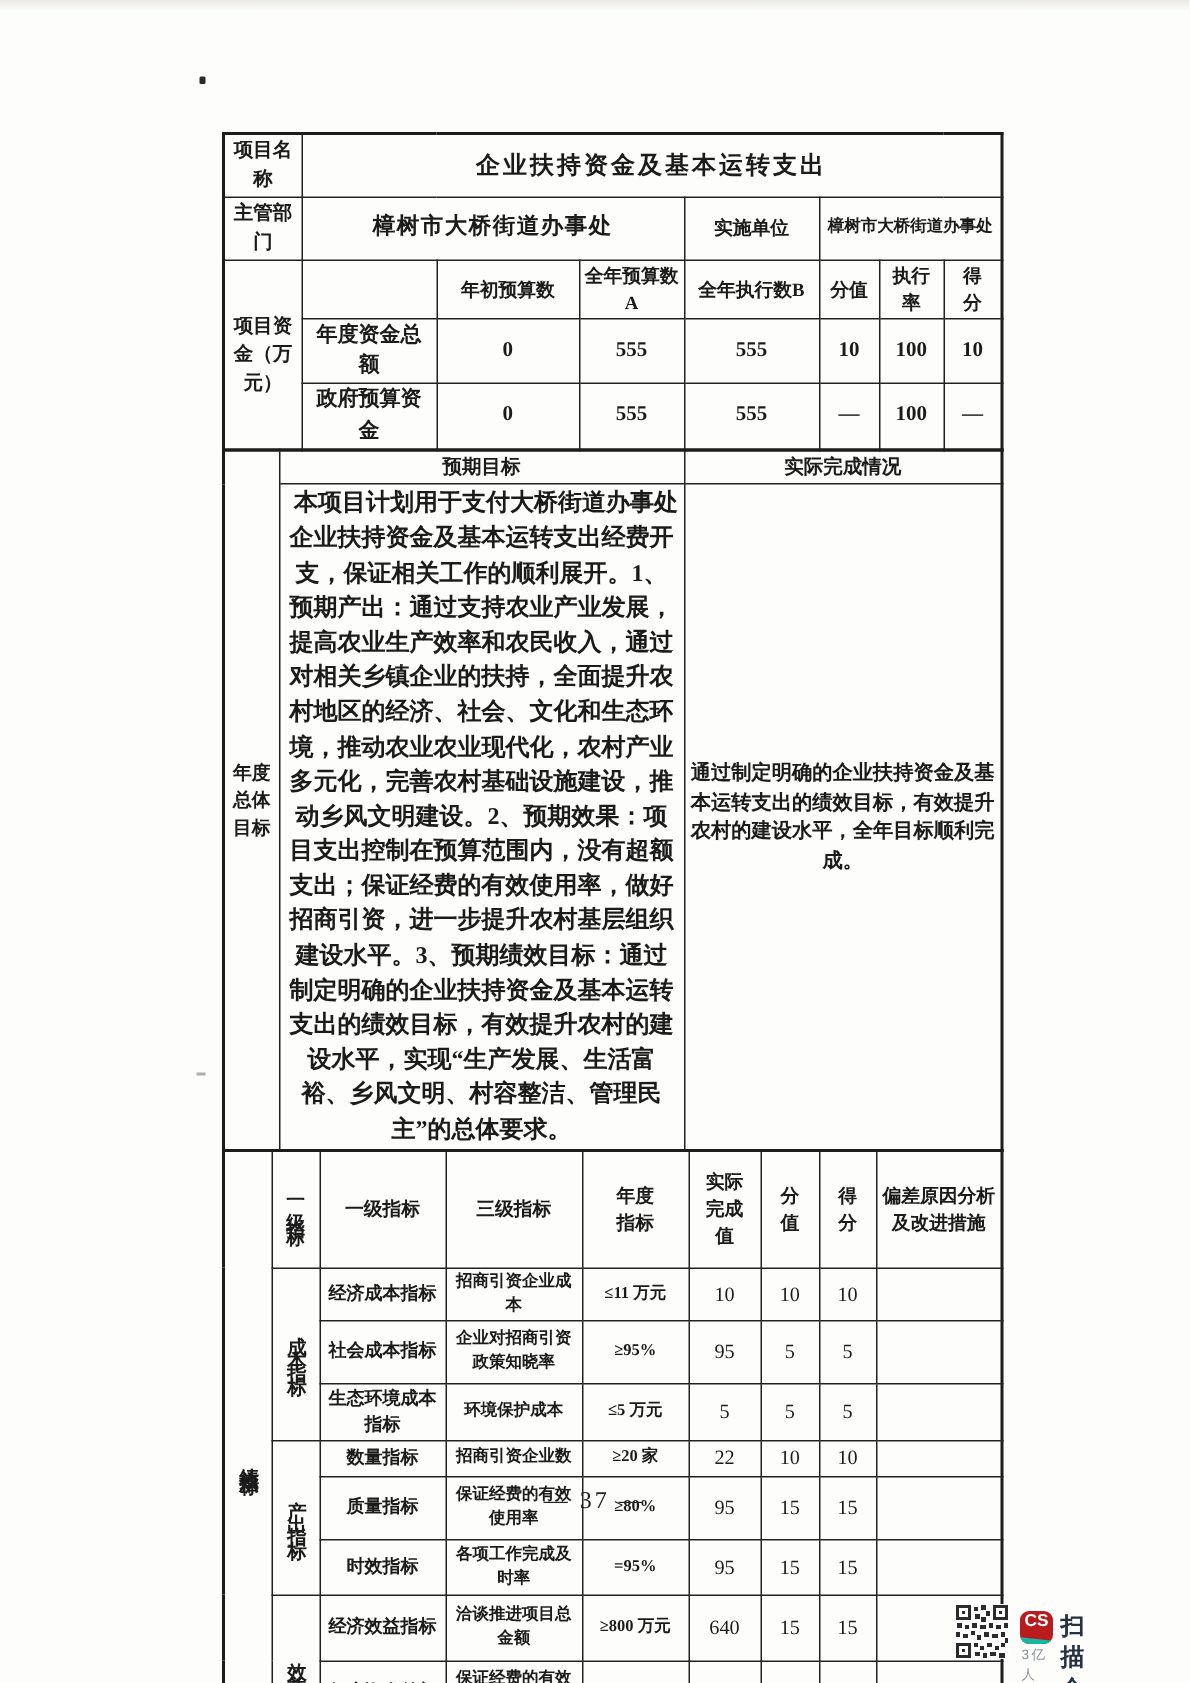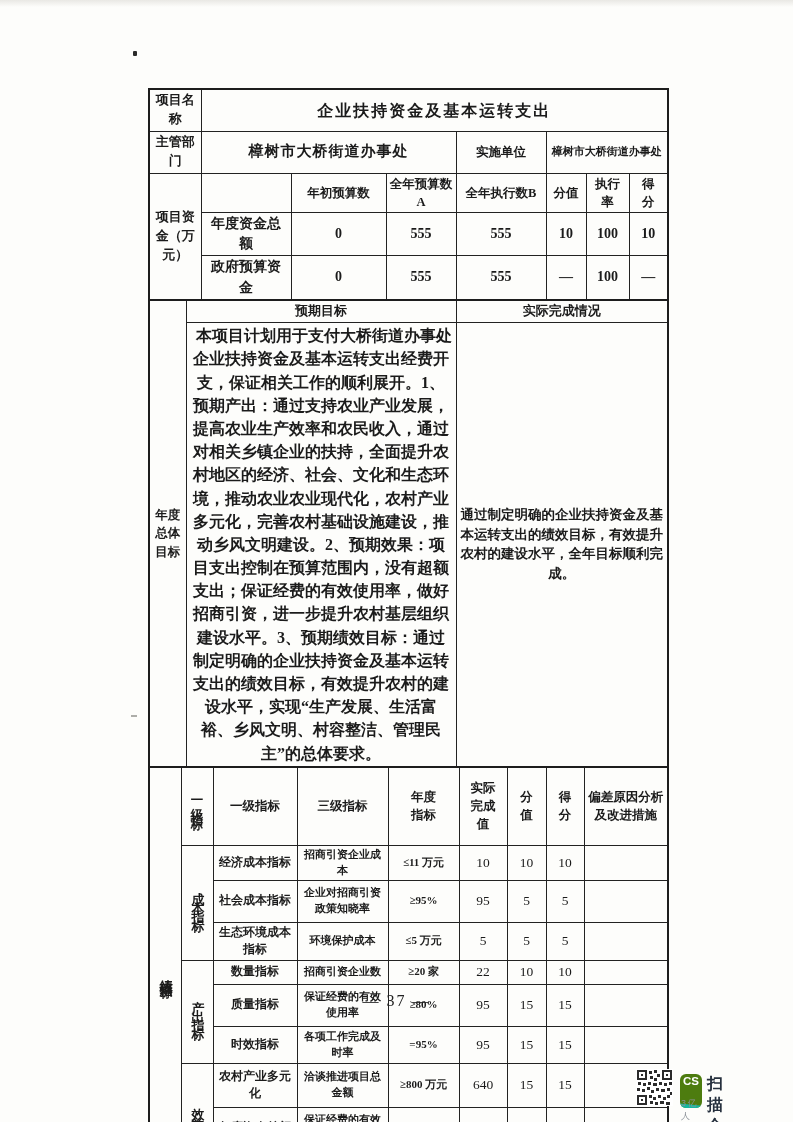--- a/index.html
+++ b/index.html
@@ -46,22 +46,22 @@
   .l2cell{font-weight:700;font-size:12px;}
   .l3cell{font-weight:700;font-size:11px;text-align:left;padding-left:6px;line-height:1.6;}
   .target{font-weight:700;font-size:11px;}
   .val{font-weight:400;font-size:13.5px;}
 
   .pageno{position:absolute;left:0;right:0;top:992px;text-align:center;
     font-size:16px;font-weight:500;letter-spacing:2px;color:#222;}
 
   .wm{position:absolute;left:0;top:0;}
   .qr{position:absolute;left:636px;top:1069px;width:37px;height:37px;}
-  .cs-badge{position:absolute;left:680px;top:1074px;width:22px;height:34px;border-radius:6px;
-    background:#4d7c0f;overflow:hidden;}
+  .cs-badge{position:absolute;left:680px;top:1074px;width:22px;height:22px;border-radius:6px;
+    background:#b91c1c;overflow:hidden;}
   .cs-badge span{position:absolute;left:0;top:1px;width:100%;text-align:center;
     color:#fff;font-weight:700;font-size:11.5px;font-family:"Liberation Sans",sans-serif;}
   .cs-badge i{position:absolute;left:0;bottom:0;width:100%;height:5px;background:#17b7a0;
     clip-path:polygon(0 10%,100% 55%,100% 100%,0 100%);}
   .wm-name{position:absolute;left:707px;top:1074px;font-family:"Liberation Sans",sans-serif;
     font-weight:700;font-size:16px;color:#26303e;letter-spacing:1px;}
   .wm-tag{position:absolute;left:681px;top:1097px;font-family:"Liberation Sans",sans-serif;
     font-size:9px;color:#8b9198;letter-spacing:1.6px;}
 </style>
 </head>
@@ -223,21 +223,21 @@
       <td class="l3cell">各项工作完成及时率</td>
       <td class="target">=95%</td>
       <td class="val">95</td>
       <td class="val">15</td>
       <td class="val">15</td>
       <td></td>
     </tr>
 
     <tr style="height:44px">
       <td rowspan="3"><span class="vert vs9">效益指标</span></td>
-      <td class="l2cell">农村产业多元化</td>
+      <td class="l2cell">经济效益指标</td>
       <td class="l3cell">洽谈推进项目总金额</td>
       <td class="target">≥800 万元</td>
       <td class="val">640</td>
       <td class="val">15</td>
       <td class="val">15</td>
       <td></td>
     </tr>
     <tr style="height:42px">
       <td class="l2cell">年度资金总额</td>
       <td class="l3cell">保证经费的有效使用率</td>

